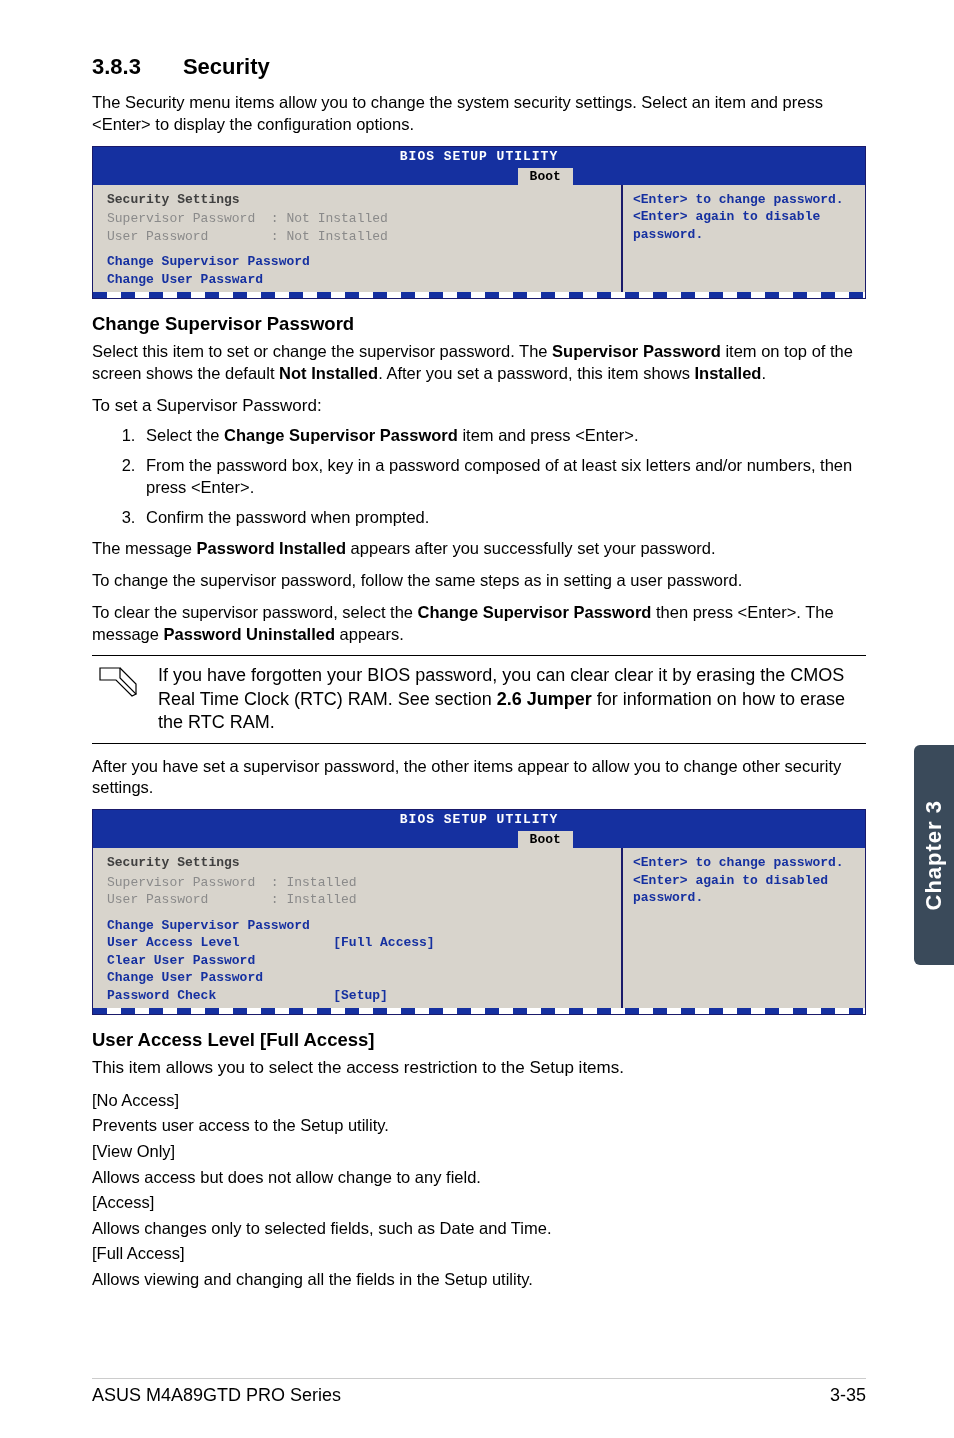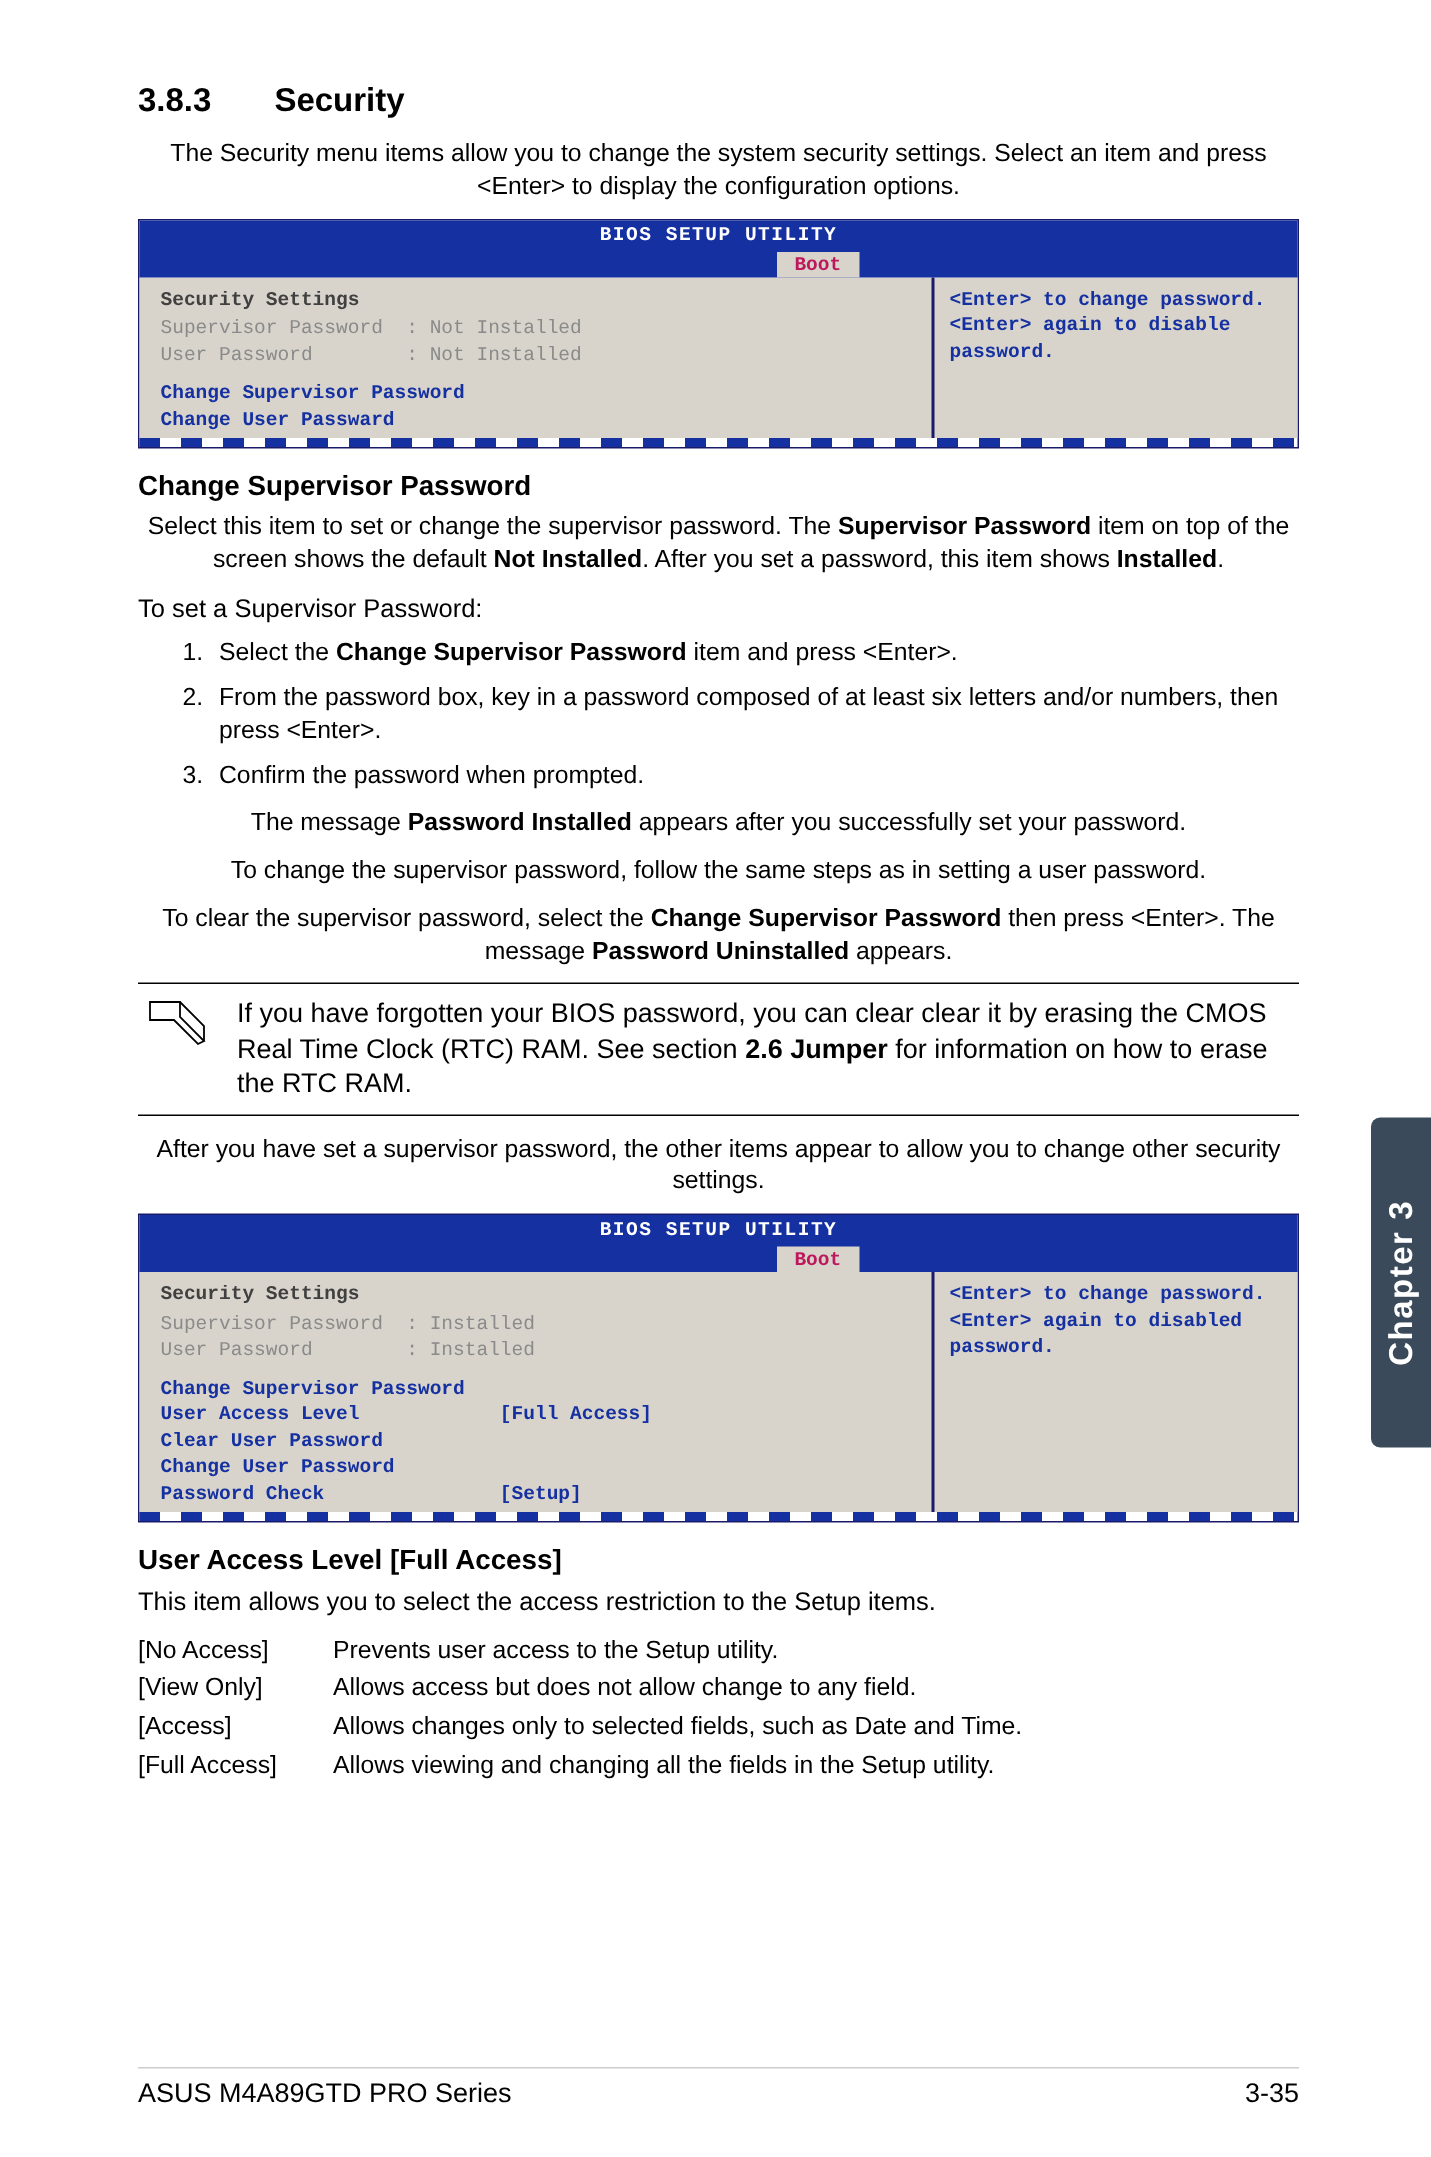--- a/index.html
+++ b/index.html
@@ -2,43 +2,43 @@
 <html><head>
 <meta charset="utf-8">
 <style>
   * { box-sizing: border-box; margin: 0; padding: 0; }
   html, body { width: 954px; height: 1438px; background: #fff; font-family: Arial, Helvetica, sans-serif; color: #000; }
   .page { position: relative; width: 954px; height: 1438px; padding: 54px 88px 30px 92px; }
   .sidetab { position: absolute; right: 0; top: 745px; width: 40px; height: 220px; background: #3a4a5a; border-radius: 6px 0 0 6px; display: flex; align-items: center; justify-content: center; }
   .sidetab span { color: #fff; font-weight: bold; font-size: 22px; writing-mode: vertical-rl; transform: rotate(180deg); letter-spacing: 1px; }
   h1.sec { font-size: 22px; font-weight: bold; margin-bottom: 12px; }
   h1.sec .num { display: inline-block; margin-right: 42px; }
-  p.body { font-size: 16.5px; line-height: 1.32; margin-bottom: 10px; text-align: center; }
+  p.body { font-size: 16.5px; line-height: 1.32; margin-bottom: 10px; }
   p.tight { font-size: 17px; line-height: 1.32; margin-bottom: 8px; }
   ol.steps { list-style: decimal; padding-left: 48px; font-size: 16.5px; margin: 4px 0 10px 0; }
   ol.steps li { padding-left: 6px; line-height: 1.32; margin-bottom: 8px; }
   .bold { font-weight: bold; }
   h2.sub { font-size: 18.5px; font-weight: bold; margin-top: 14px; margin-bottom: 6px; }
   .bios { width: 100%; border: 1px solid #1a1a6a; margin: 0 0 14px 0; font-family: "Courier New", monospace; font-size: 13px; }
   .bios-head { background: #1530a0; color: #fff; text-align: center; position: relative; height: 38px; }
   .bios-title { position: absolute; width: 100%; top: 2px; left: 0; font-weight: bold; letter-spacing: 1px; }
-  .bios-tab { position: absolute; left: 55%; bottom: 0; background: #d8d4cc; color: #be185d; font-weight: bold; padding: 1px 12px; }
+  .bios-tab { position: absolute; left: 55%; bottom: 0; background: #d8d4cc; color: #000000; font-weight: bold; padding: 1px 12px; }
   .bios-body { display: flex; background: #d8d4cc; }
   .bios-left { flex: 1; padding: 6px 14px 4px 14px; border-right: 2px solid #1a1a6a; }
   .bios-right { width: 242px; padding: 6px 10px 4px 10px; color: #1530a0; font-weight: bold; line-height: 1.35; }
   .bios-row { white-space: pre; line-height: 1.35; }
   .bios-heading { color: #404040; font-weight: bold; margin-bottom: 2px; }
   .bios-gray { color: #8a8a8a; }
   .bios-blue { color: #1530a0; font-weight: bold; }
   .bios-bottom { height: 6px; background: repeating-linear-gradient(90deg, #1530a0 0 14px, transparent 14px 28px); }
   .notebox { display: flex; border-top: 1px solid #000; border-bottom: 1px solid #000; padding: 8px 4px; margin: 6px 0 12px 0; gap: 18px; align-items: flex-start; }
   .notebox svg { flex-shrink: 0; }
   .notebox .notetext { font-size: 18px; line-height: 1.3; }
   .dl { font-size: 16.5px; line-height: 1.55; margin-top: 4px; }
-  .dl .row { display: flex; }
+  .dl .row { display: flex; flex-direction: column; }
   .dl .term { width: 130px; flex-shrink: 0; }
   .footer { position: absolute; bottom: 32px; left: 92px; right: 88px; display: flex; justify-content: space-between; font-size: 18px; border-top: 1px solid #ccc; padding-top: 6px;}
 </style>
 </head>
 <body>
 
 <div class="page">
 
   <div class="sidetab">
     <span>Chapter 3</span>

